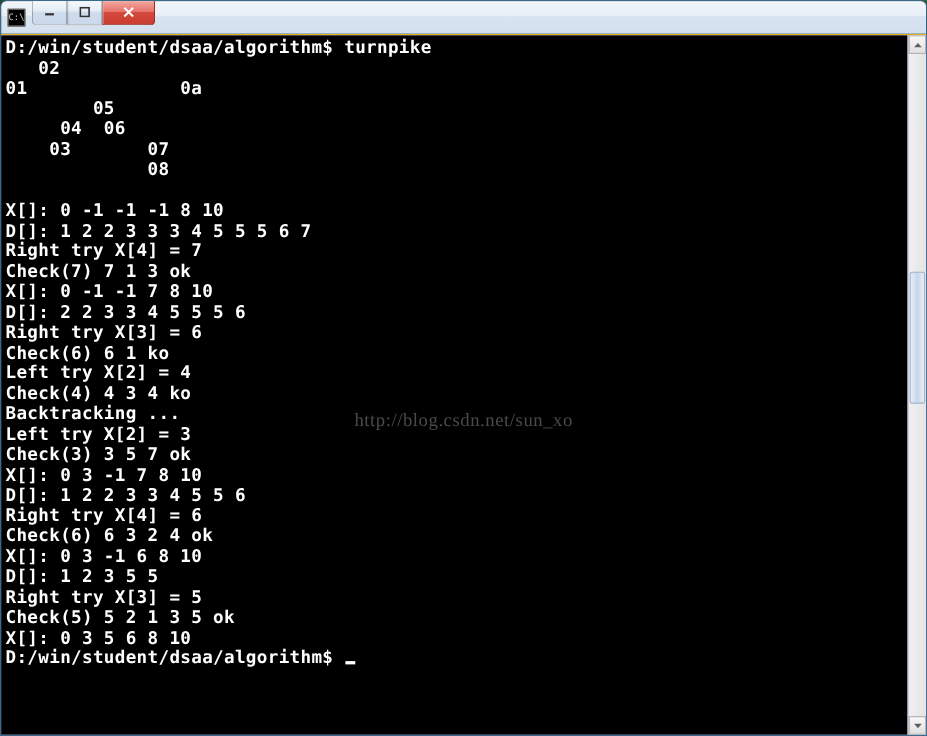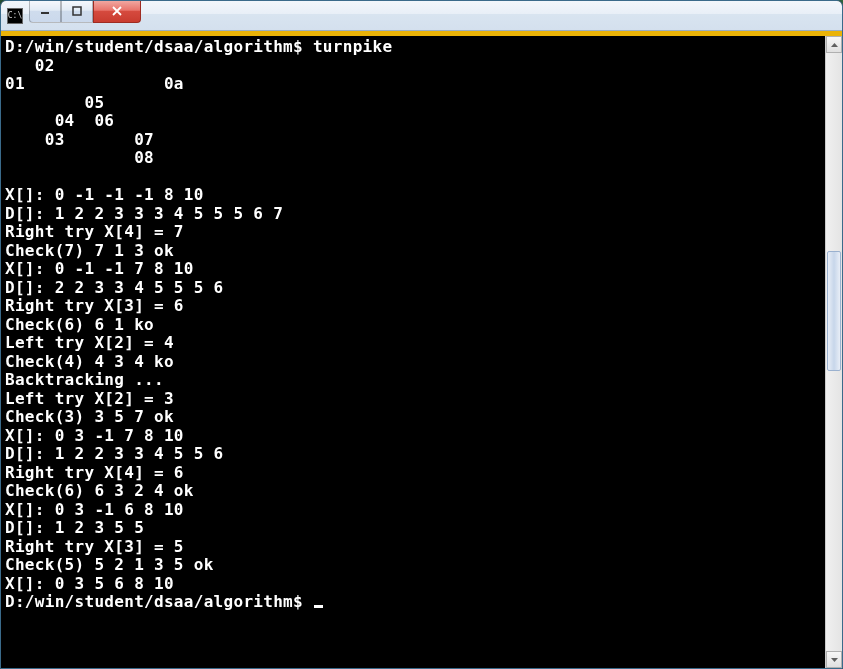--- a/index.html
+++ b/index.html
@@ -90,21 +90,21 @@
       border-color: #9e2c22;
     }
     .win-btn svg {
       display: block;
     }
     .terminal-wrap {
       flex: 1;
       display: flex;
       background: #c4b5fd;
       position: relative;
-      border-top: 5px solid #eab308;
+      border-top: 1px solid #eab308;
       overflow: hidden;
     }
     .terminal {
       flex: 1;
       background: #000;
       color: #fff;
       font-family: "Consolas", "Lucida Console", monospace;
       font-size: 16px;
       line-height: 18.5px;
       padding: 2px 0 0 4px;
@@ -188,20 +188,21 @@
       <div class="win-btn close">
         <svg width="12" height="10">
             <path d="M2 1 L10 9 M10 1 L2 9" stroke="#fff" stroke-width="1.8"></path>
           </svg>
       </div>
     </div>
   </div>
 
   <div class="terminal-wrap">
     <div class="terminal" id="terminal"><div class="terminal-line">D:/win/student/dsaa/algorithm$ turnpike</div><div class="terminal-line">   02</div><div class="terminal-line">01              0a</div><div class="terminal-line">        05</div><div class="terminal-line">     04  06</div><div class="terminal-line">    03       07</div><div class="terminal-line">             08</div><div class="terminal-line">&nbsp;</div><div class="terminal-line">X[]: 0 -1 -1 -1 8 10</div><div class="terminal-line">D[]: 1 2 2 3 3 3 4 5 5 5 6 7</div><div class="terminal-line">Right try X[4] = 7</div><div class="terminal-line">Check(7) 7 1 3 ok</div><div class="terminal-line">X[]: 0 -1 -1 7 8 10</div><div class="terminal-line">D[]: 2 2 3 3 4 5 5 5 6</div><div class="terminal-line">Right try X[3] = 6</div><div class="terminal-line">Check(6) 6 1 ko</div><div class="terminal-line">Left try X[2] = 4</div><div class="terminal-line">Check(4) 4 3 4 ko</div><div class="terminal-line">Backtracking ...</div><div class="terminal-line">Left try X[2] = 3</div><div class="terminal-line">Check(3) 3 5 7 ok</div><div class="terminal-line">X[]: 0 3 -1 7 8 10</div><div class="terminal-line">D[]: 1 2 2 3 3 4 5 5 6</div><div class="terminal-line">Right try X[4] = 6</div><div class="terminal-line">Check(6) 6 3 2 4 ok</div><div class="terminal-line">X[]: 0 3 -1 6 8 10</div><div class="terminal-line">D[]: 1 2 3 5 5</div><div class="terminal-line">Right try X[3] = 5</div><div class="terminal-line">Check(5) 5 2 1 3 5 ok</div><div class="terminal-line">X[]: 0 3 5 6 8 10</div><div class="terminal-line">D:/win/student/dsaa/algorithm$ <span class="prompt-cursor"></span></div></div>
+    <div class="watermark">http://blog.csdn.net/sun_xo</div>
     <div class="scrollbar">
       <div class="scroll-btn up">
         <svg width="9" height="6">
             <path d="M4.5 1 L8 5 L1 5 Z" fill="#606060"></path>
           </svg>
       </div>
       <div class="scroll-thumb"></div>
       <div class="scroll-btn down">
         <svg width="9" height="6">
             <path d="M4.5 5 L8 1 L1 1 Z" fill="#606060"></path>

